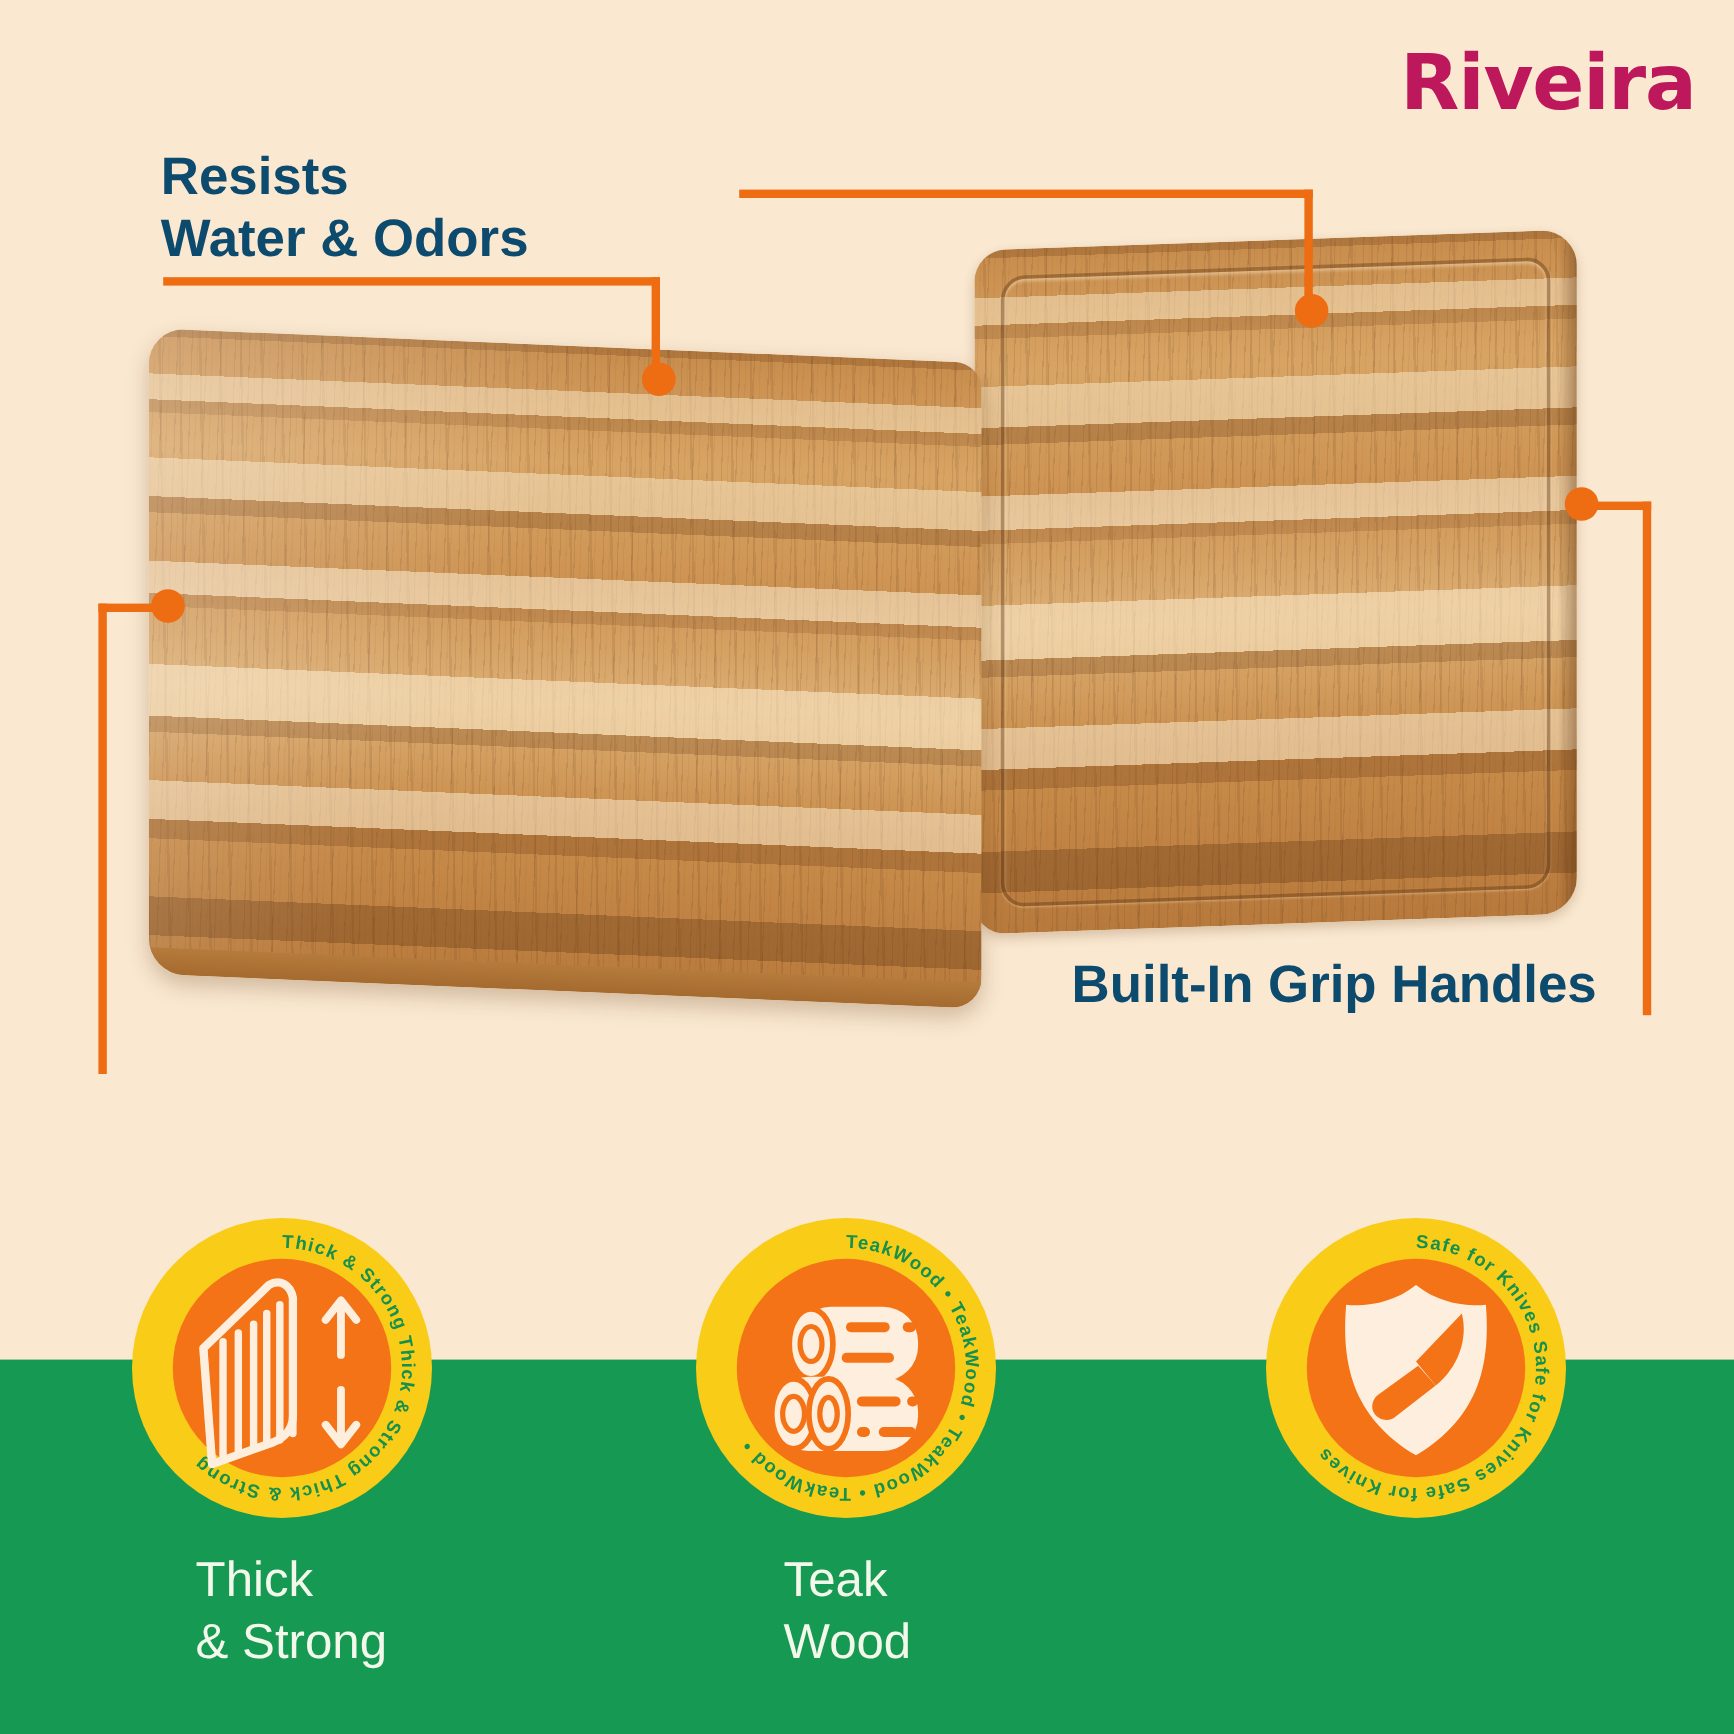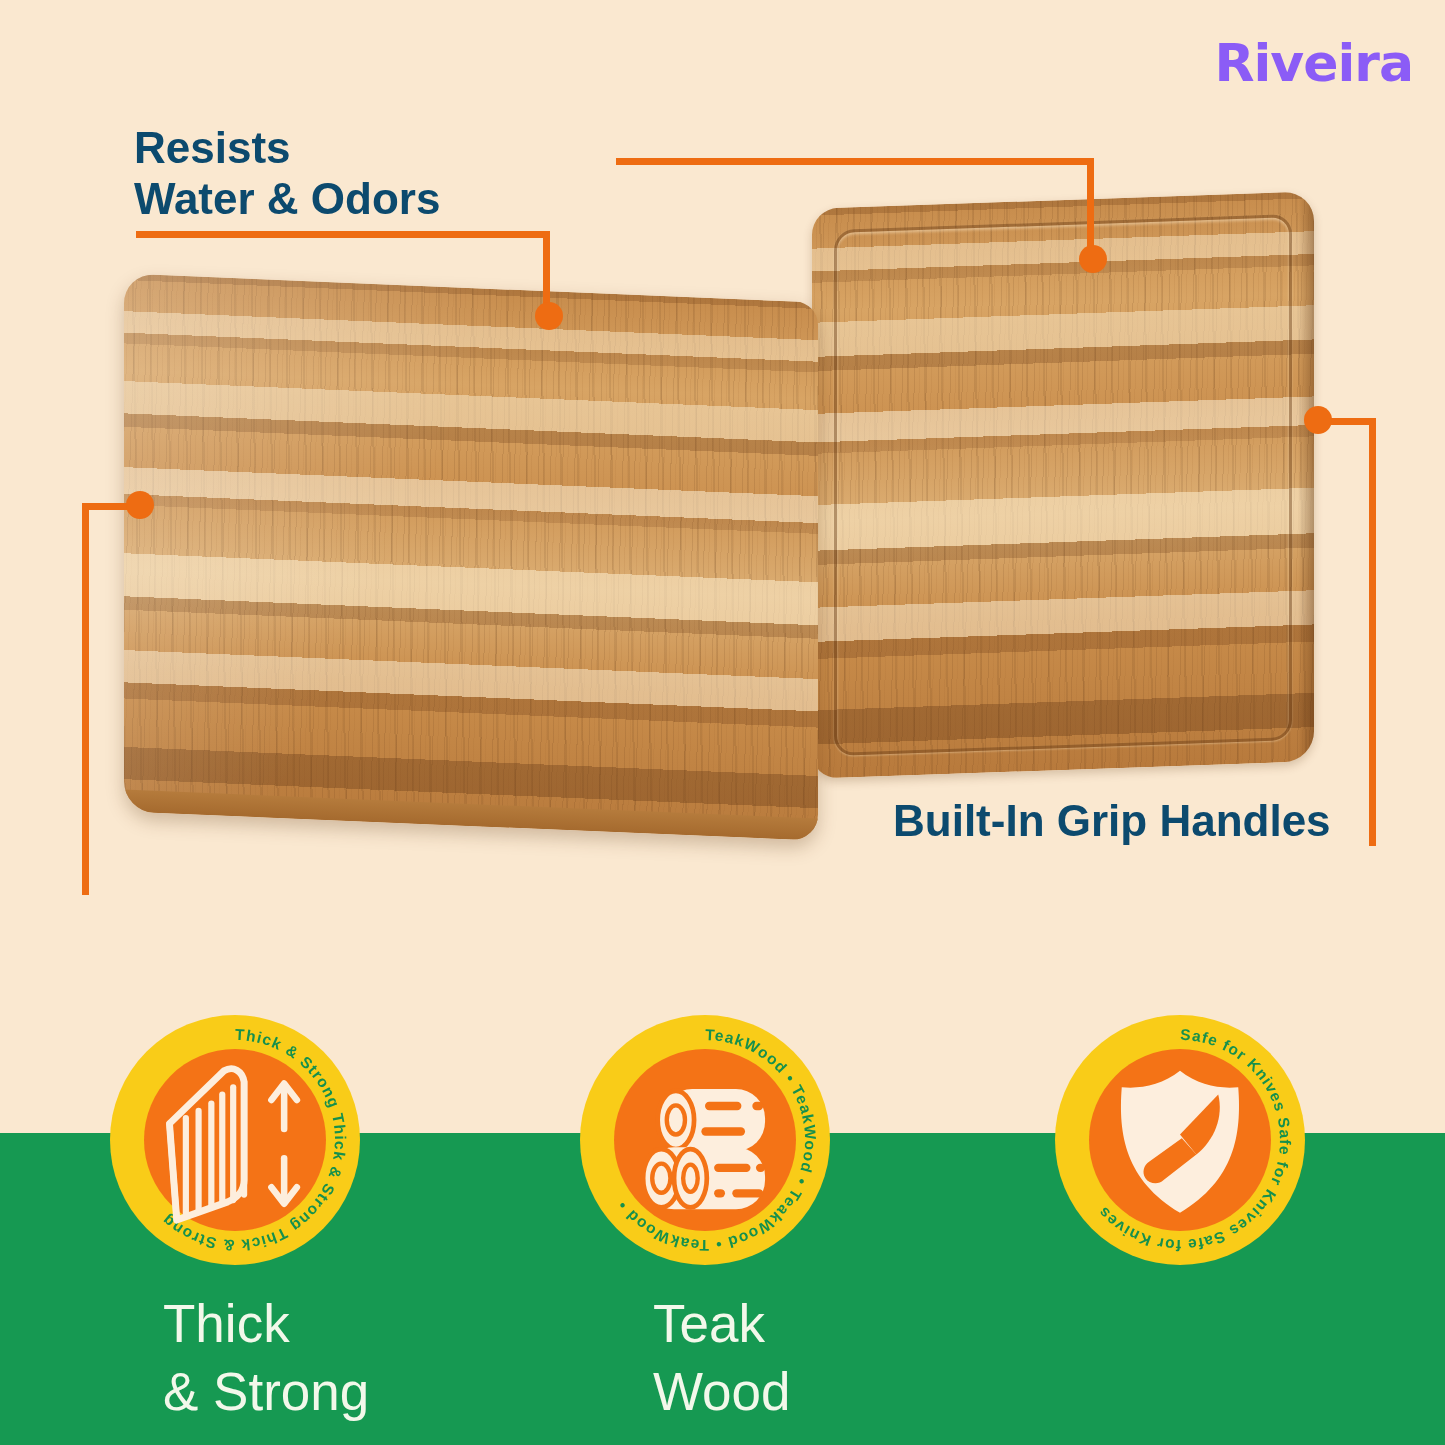--- a/index.html
+++ b/index.html
@@ -10,21 +10,21 @@
     position:relative;
   }
   #stage{position:absolute;inset:0;width:1445px;height:1445px;background:#fae8d0;overflow:hidden;}
 
   
   .green-band{position:absolute;left:0;right:0;top:1133px;height:312px;background:#169952;}
 
   
   .brand{
     position:absolute;right:32px;top:33px;
-    font-size:52px;font-weight:bold;color:#8b5cf6;
+    font-size:64px;font-weight:bold;color:#be185d;
     letter-spacing:-1px;font-family:"DejaVu Sans",sans-serif;
   }
 
   
   .callout{position:absolute;color:#0c4a6e;font-weight:bold;line-height:1.16;white-space:pre-line;}
   .c-water{left:134px;top:122px;font-size:44px;}
   .c-juice{left:620px;top:100px;font-size:44px;}
   .c-rev{left:118px;top:846px;font-size:44px;}
   .c-grip{left:893px;top:795px;font-size:44px;}
 
@@ -142,21 +142,21 @@
     font-size:15.5px;font-weight:bold;fill:#15904d;letter-spacing:1.1px;
   }
   .badge .glyph{position:absolute;left:34px;top:34px;width:182px;height:182px;}
 
   #badge-thick{left:110px;top:1015px;}
   #badge-teak{left:580px;top:1015px;}
   #badge-knife{left:1055px;top:1015px;}
 
   
   .cap{
-    position:absolute;color:#f2f8ea;font-size:53px;font-weight:500;
+    position:absolute;color:#f2f8ea;font-size:41px;font-weight:500;
     line-height:1.28;white-space:pre-line;text-align:left;
   }
   #cap-thick{left:163px;top:1290px;}
   #cap-teak{left:653px;top:1290px;}
   #cap-knife{left:1094px;top:1290px;}
 </style>
 </head>
 <body>
 
 <div id="stage">

